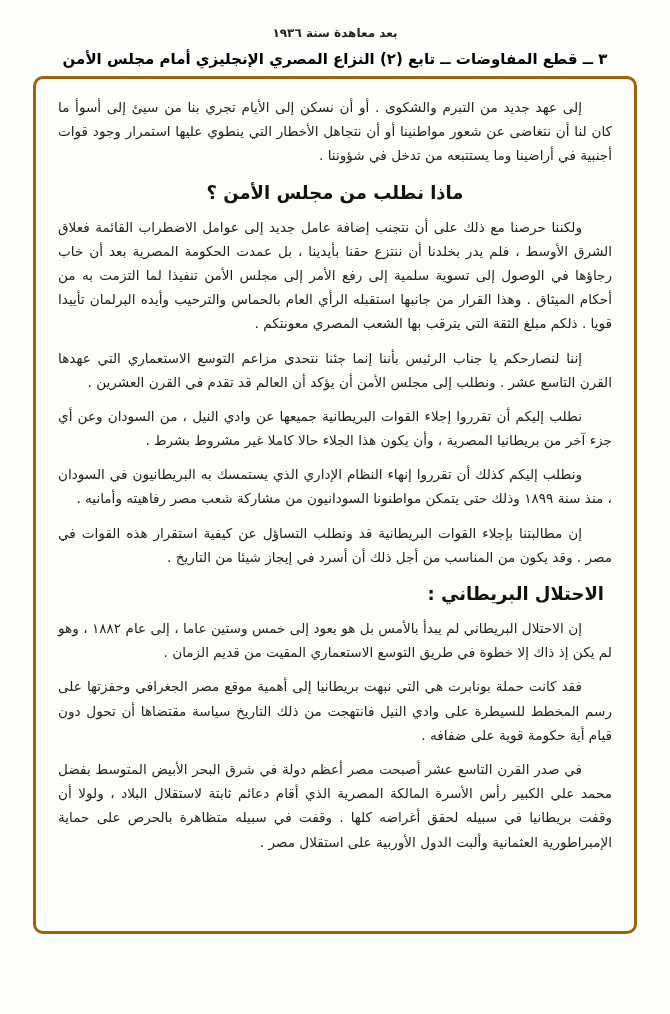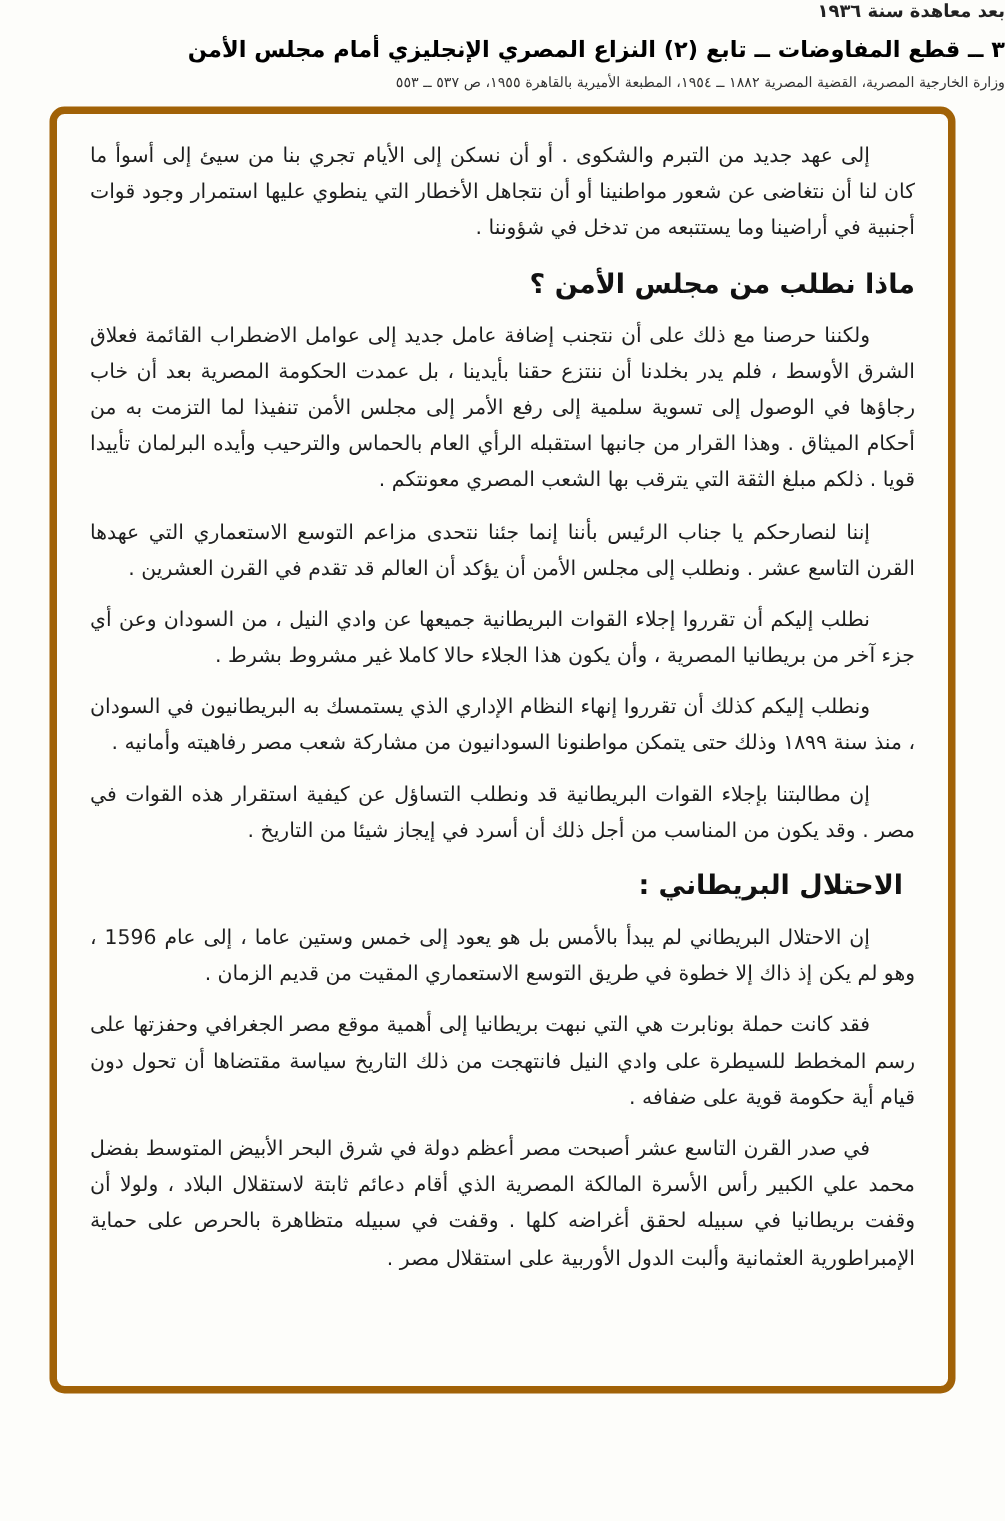--- a/index.html
+++ b/index.html
@@ -12,20 +12,22 @@
     position: relative;
     width: 670px;
     height: 1014px;
     margin: 0 auto;
     background: #fdfdfa;
     color: #1c1c1c;
     overflow: hidden;
     direction: rtl;
   }
   .doc-header {
+    padding-top: 26px;
+    text-align: center;
   }
   .h-line1 {
     font-size: 12px;
     font-weight: bold;
     letter-spacing: 1px;
     color: #222;
     margin-bottom: 10px;
   }
   .h-line2 {
     font-size: 15px;
@@ -36,65 +38,64 @@
   .h-line3 {
     font-size: 9.5px;
     color: #333;
     margin-bottom: 10px;
   }
   .frame {
     box-sizing: border-box;
     width: 604px;
     height: 858px;
     margin: 6px auto 0 auto;
-    border: 5px solid #a16207;
+    border: 3px solid #a16207;
     border-radius: 10px;
     padding: 16px 22px 10px 22px;
     background: #fdfdfa;
     overflow: hidden;
   }
   .frame p {
     margin: 0 0 10px 0;
     font-size: 13.6px;
     line-height: 1.78;
     text-align: justify;
     text-indent: 30px;
     color: #1e1e1e;
   }
   .frame h2 {
     font-size: 18px;
     font-weight: bold;
     color: #111;
     margin: 14px 0 12px 0;
   }
-  .heading-center { }
+  .heading-center { text-align: center; }
   .heading-right  { text-indent: 8px; }
 </style>
 </head>
 <body>
 
 <div class="page">
 
   <header class="doc-header">
     <div class="h-line1">بعد معاهدة سنة ١٩٣٦</div>
     <div class="h-line2">٣ ــ قطع المفاوضات ــ تابع (٢) النزاع المصري الإنجليزي أمام مجلس الأمن</div>
-    <div class="h-line3">وزارة الخارجية المصرية، القضية المصرية ١٨٨٢ ــ ١٩٥٤، المطبعة الأميرية بالقاهرة ١٩٥٥، ص ٥٣٧ ــ ٥٥٣</div>
   </header>
 
   <div class="frame">
     <p>إلى عهد جديد من التبرم والشكوى . أو أن نسكن إلى الأيام تجري بنا من سيئ إلى أسوأ ما كان لنا أن نتغاضى عن شعور مواطنينا أو أن نتجاهل الأخطار التي ينطوي عليها استمرار وجود قوات أجنبية في أراضينا وما يستتبعه من تدخل في شؤوننا .</p>
 
     <h2 class="heading-center">ماذا نطلب من مجلس الأمن ؟</h2>
 
     <p>ولكننا حرصنا مع ذلك على أن نتجنب إضافة عامل جديد إلى عوامل الاضطراب القائمة فعلاق الشرق الأوسط ، فلم يدر بخلدنا أن ننتزع حقنا بأيدينا ، بل عمدت الحكومة المصرية بعد أن خاب رجاؤها في الوصول إلى تسوية سلمية إلى رفع الأمر إلى مجلس الأمن تنفيذا لما التزمت به من أحكام الميثاق . وهذا القرار من جانبها استقبله الرأي العام بالحماس والترحيب وأيده البرلمان تأييدا قويا . ذلكم مبلغ الثقة التي يترقب بها الشعب المصري معونتكم .</p>
     <p>إننا لنصارحكم يا جناب الرئيس بأننا إنما جئنا نتحدى مزاعم التوسع الاستعماري التي عهدها القرن التاسع عشر . ونطلب إلى مجلس الأمن أن يؤكد أن العالم قد تقدم في القرن العشرين .</p>
     <p>نطلب إليكم أن تقرروا إجلاء القوات البريطانية جميعها عن وادي النيل ، من السودان وعن أي جزء آخر من بريطانيا المصرية ، وأن يكون هذا الجلاء حالا كاملا غير مشروط بشرط .</p>
     <p>ونطلب إليكم كذلك أن تقرروا إنهاء النظام الإداري الذي يستمسك به البريطانيون في السودان ، منذ سنة ١٨٩٩ وذلك حتى يتمكن مواطنونا السودانيون من مشاركة شعب مصر رفاهيته وأمانيه .</p>
     <p>إن مطالبتنا بإجلاء القوات البريطانية قد ونطلب التساؤل عن كيفية استقرار هذه القوات في مصر . وقد يكون من المناسب من أجل ذلك أن أسرد في إيجاز شيئا من التاريخ .</p>
 
     <h2 class="heading-right">الاحتلال البريطاني :</h2>
 
-    <p>إن الاحتلال البريطاني لم يبدأ بالأمس بل هو يعود إلى خمس وستين عاما ، إلى عام 1596 ، وهو لم يكن إذ ذاك إلا خطوة في طريق التوسع الاستعماري المقيت من قديم الزمان .</p>
+    <p>إن الاحتلال البريطاني لم يبدأ بالأمس بل هو يعود إلى خمس وستين عاما ، إلى عام ١٨٨٢ ، وهو لم يكن إذ ذاك إلا خطوة في طريق التوسع الاستعماري المقيت من قديم الزمان .</p>
     <p>فقد كانت حملة بونابرت هي التي نبهت بريطانيا إلى أهمية موقع مصر الجغرافي وحفزتها على رسم المخطط للسيطرة على وادي النيل فانتهجت من ذلك التاريخ سياسة مقتضاها أن تحول دون قيام أية حكومة قوية على ضفافه .</p>
     <p>في صدر القرن التاسع عشر أصبحت مصر أعظم دولة في شرق البحر الأبيض المتوسط بفضل محمد علي الكبير رأس الأسرة المالكة المصرية الذي أقام دعائم ثابتة لاستقلال البلاد ، ولولا أن وقفت بريطانيا في سبيله لحقق أغراضه كلها . وقفت في سبيله متظاهرة بالحرص على حماية الإمبراطورية العثمانية وألبت الدول الأوربية على استقلال مصر .</p>
   </div>
 
 </div>
 
 </body></html>

